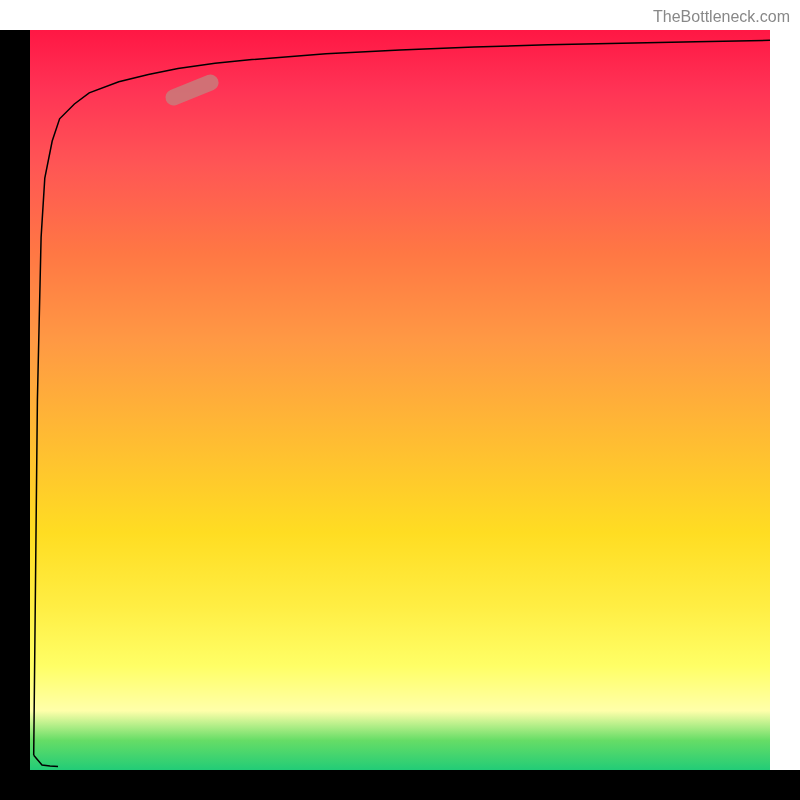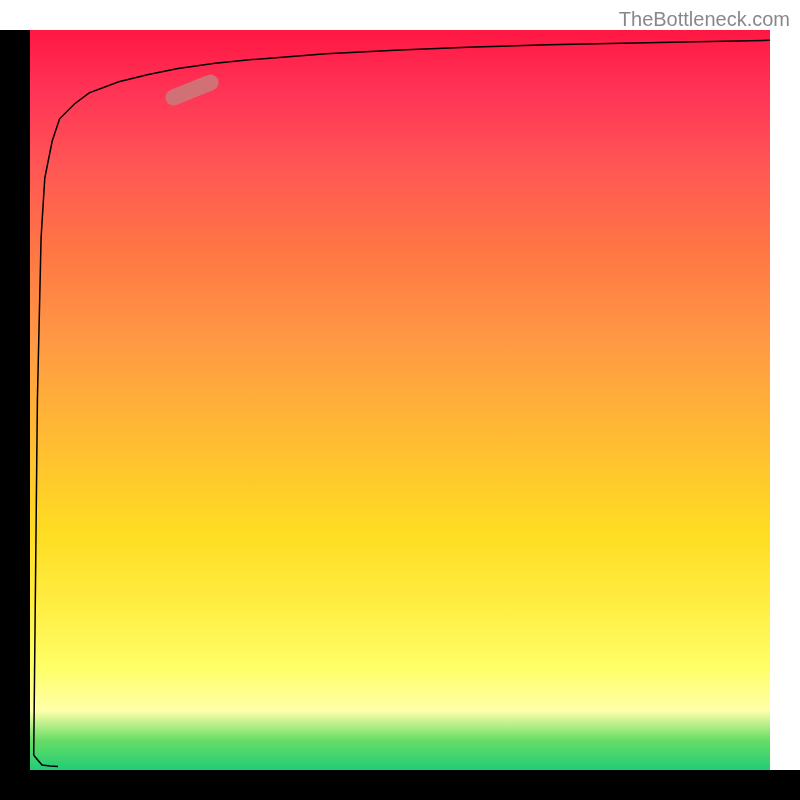--- a/index.html
+++ b/index.html
@@ -11,21 +11,21 @@
       width: 800px;
       height: 800px;
       background: white;
       position: relative;
       font-family: Arial, sans-serif;
     }
     .attribution {
       position: absolute;
       top: 8px;
       right: 10px;
-      font-size: 20px;
+      font-size: 16px;
       color: #888;
       z-index: 100;
     }
     .chart-container {
       position: absolute;
       top: 30px;
       left: 30px;
       width: 740px;
       height: 740px;
     }

